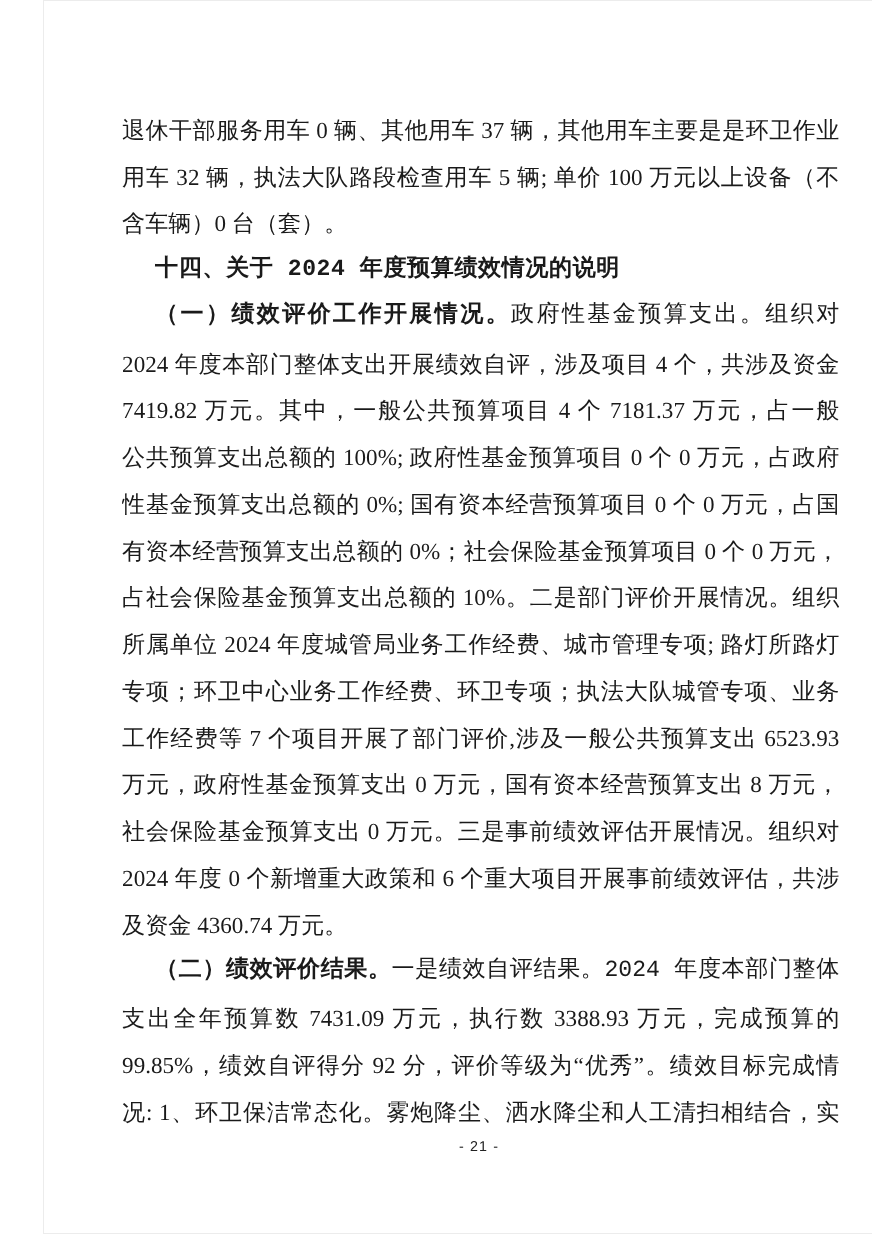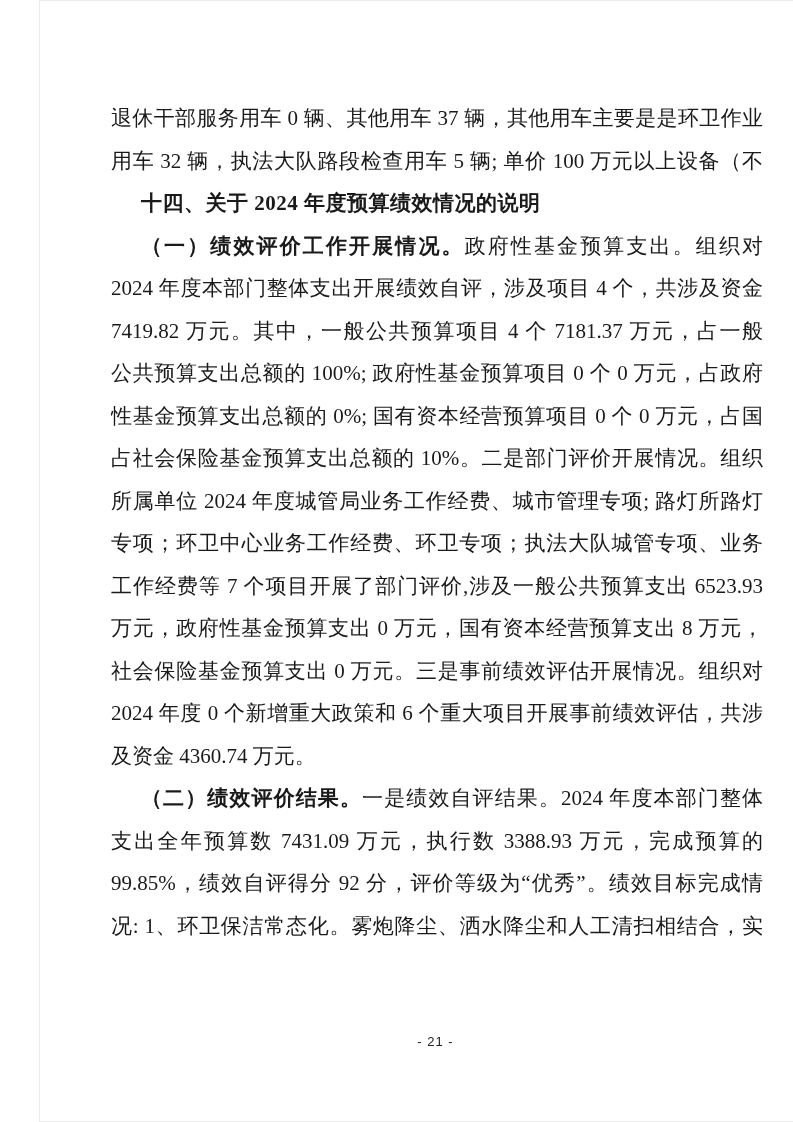--- a/index.html
+++ b/index.html
@@ -27,50 +27,52 @@
     line-height: 42.5px;
     font-size: 21px;
     text-align: justify;
     text-align-last: justify;
     text-justify: inter-character;
     overflow: hidden;
     white-space: normal;
     color: #1a1a1a;
   }
   .line.end { text-align-last: left; }
-  .line.indent { text-indent: 30px; }
+  .line.indent { text-indent: 30px; font-family: Liberation Mono, monospace; }
   .line.heading { font-weight: bold; letter-spacing: 0.5px; }
   .b { font-weight: bold; }
   .footer {
     position: absolute;
     left: 0; right: 0; top: 1034px;
     text-align: center;
     font-family: Liberation Sans, sans-serif;
     font-size: 13px;
     color: #222222;
     letter-spacing: 1px;
   }
 </style>
 </head>
 <body>
 
 <div class="page">
   <div class="content">
 
     <div class="line">退休干部服务用车 0 辆、其他用车 37 辆，其他用车主要是是环卫作业</div>
     <div class="line">用车 32 辆，执法大队路段检查用车 5 辆; 单价 100 万元以上设备（不</div>
+    <div class="line end">含车辆）0 台（套）。</div>
 
     <div class="line end indent heading">十四、关于 2024 年度预算绩效情况的说明</div>
 
     <div class="line indent"><span class="b">（一）绩效评价工作开展情况。</span><span>政府性基金预算支出。组织对</span></div>
 
     <div class="line">2024 年度本部门整体支出开展绩效自评，涉及项目 4 个，共涉及资金</div>
     <div class="line">7419.82 万元。其中，一般公共预算项目 4 个 7181.37 万元，占一般</div>
     <div class="line">公共预算支出总额的 100%; 政府性基金预算项目 0 个 0 万元，占政府</div>
     <div class="line">性基金预算支出总额的 0%; 国有资本经营预算项目 0 个 0 万元，占国</div>
+    <div class="line">有资本经营预算支出总额的 0%；社会保险基金预算项目 0 个 0 万元，</div>
     <div class="line">占社会保险基金预算支出总额的 10%。二是部门评价开展情况。组织对</div>
     <div class="line">所属单位 2024 年度城管局业务工作经费、城市管理专项; 路灯所路灯</div>
     <div class="line">专项；环卫中心业务工作经费、环卫专项；执法大队城管专项、业务</div>
     <div class="line">工作经费等 7 个项目开展了部门评价,涉及一般公共预算支出 6523.93</div>
     <div class="line">万元，政府性基金预算支出 0 万元，国有资本经营预算支出 8 万元，</div>
     <div class="line">社会保险基金预算支出 0 万元。三是事前绩效评估开展情况。组织对</div>
     <div class="line">2024 年度 0 个新增重大政策和 6 个重大项目开展事前绩效评估，共涉</div>
     <div class="line end">及资金 4360.74 万元。</div>
 
     <div class="line indent"><span class="b">（二）绩效评价结果。</span><span>一是绩效自评结果。2024 年度本部门整体</span></div>

